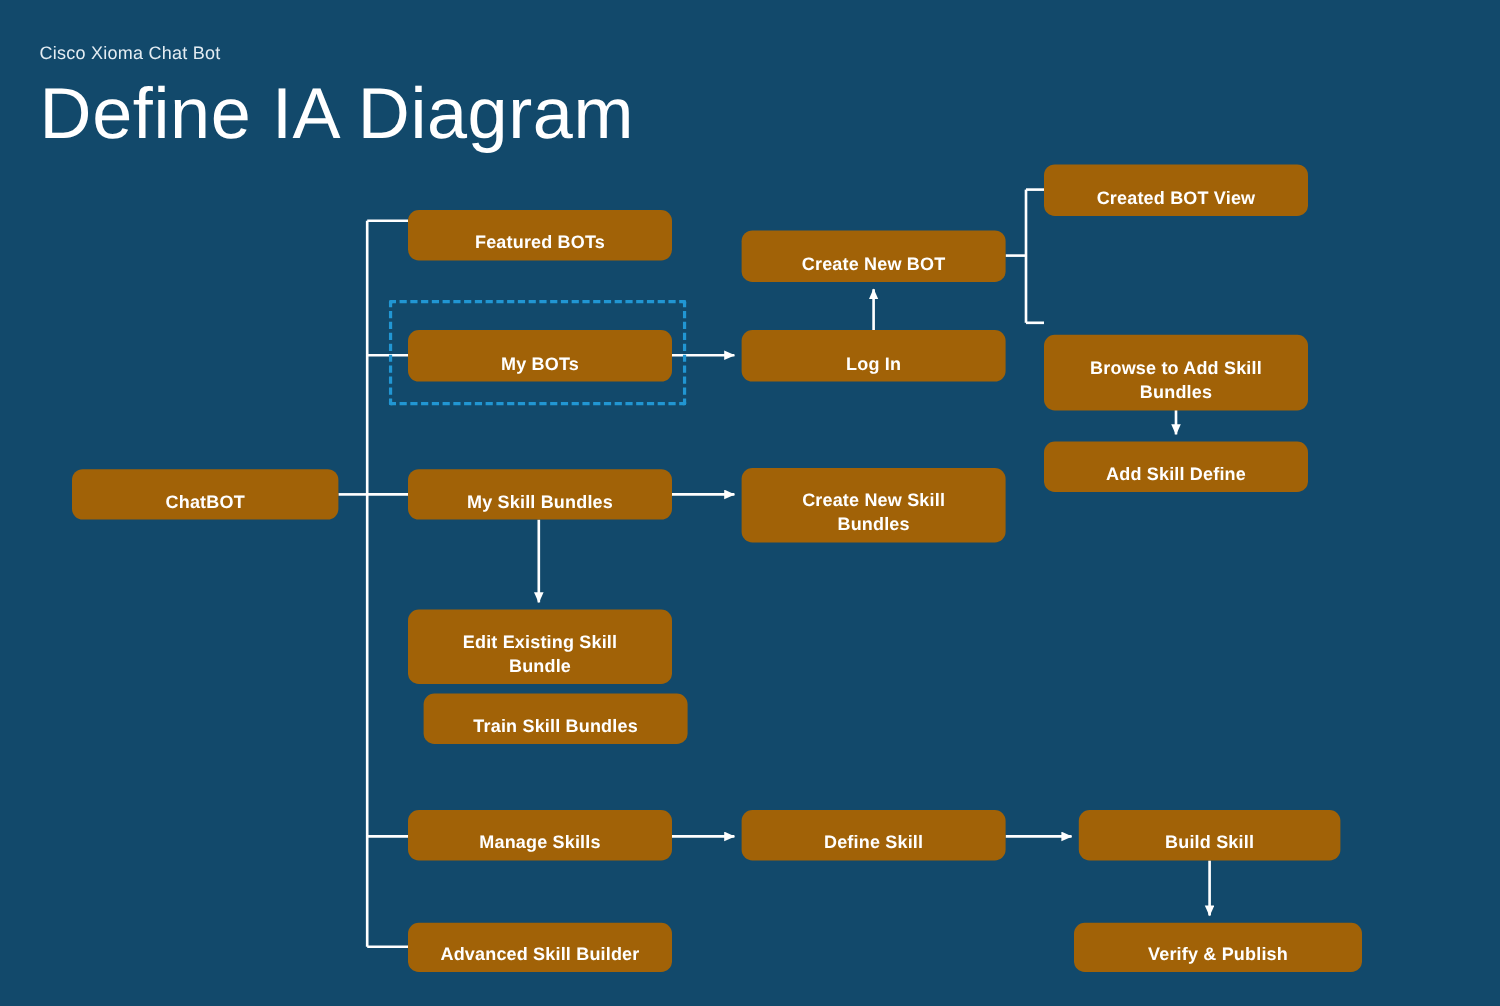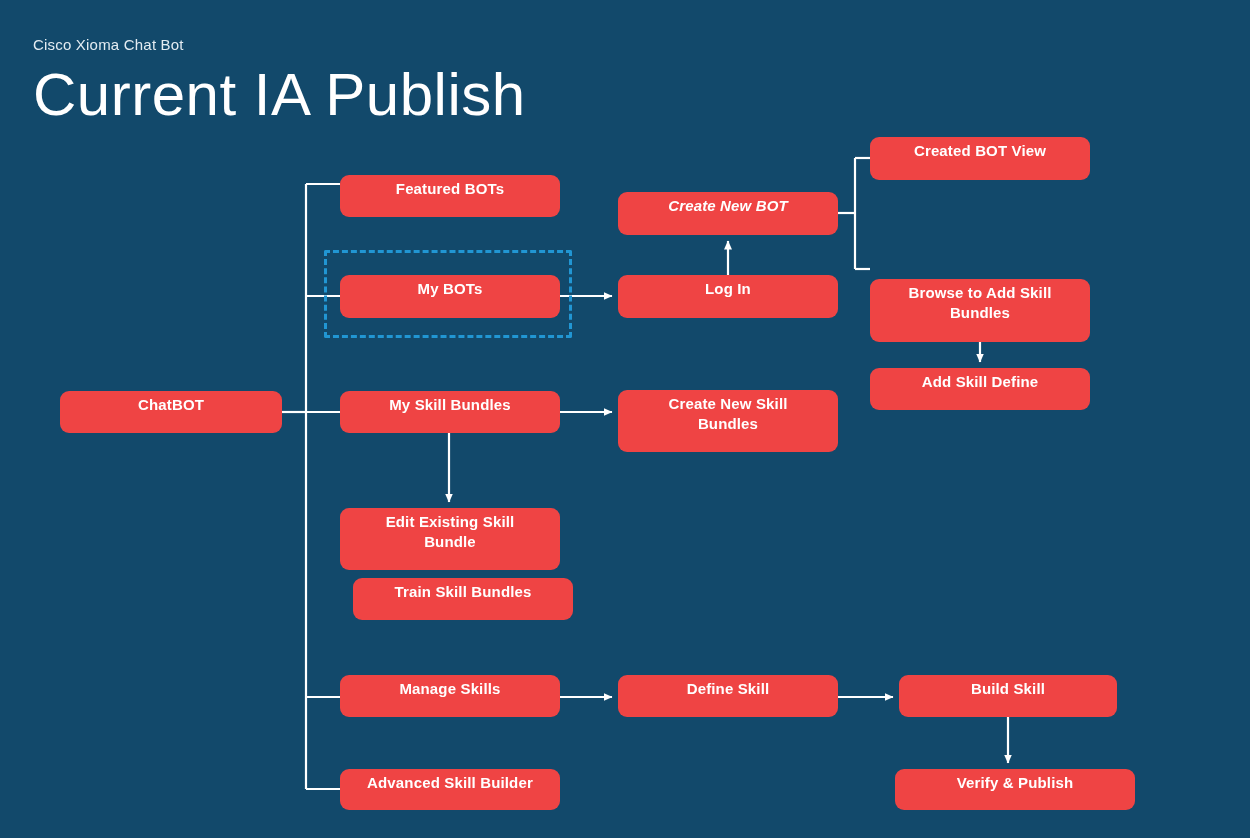--- a/index.html
+++ b/index.html
@@ -49,49 +49,49 @@
     left: 0;
     top: 0;
     width: 1250px;
     height: 838px;
     pointer-events: none;
   }
   
   .node {
     position: absolute;
     box-sizing: border-box;
-    background: #ef4444;
+    background: #a16207;
     border-radius: 9px;
     color: #ffffff;
     font-size: 15px;
     font-weight: 700;
     letter-spacing: 0.15px;
     display: flex;
-    align-items: flex-start;
+    align-items: flex-end;
     justify-content: center;
     text-align: center;
     line-height: 1.35;
     padding: 4px 26px;
   }
   
   .highlight {
     position: absolute;
     box-sizing: border-box;
     border: 3px dashed #2196d3;
     border-radius: 2px;
     background: transparent;
   }
 </style>
 </head>
 <body>
 
 <div id="canvas">
 
   <div class="hdr-sub">Cisco Xioma Chat Bot</div>
-  <div class="hdr-title">Current IA Publish</div>
+  <div class="hdr-title">Define IA Diagram</div>
 
   <svg id="wires" viewBox="0 0 1250 838" xmlns="http://www.w3.org/2000/svg">
     <defs>
       <marker id="ah" markerWidth="10" markerHeight="10" refX="8.5" refY="4" orient="auto" markerUnits="userSpaceOnUse">
         <path d="M0,0 L9,4 L0,8 z" fill="#ffffff"></path>
       </marker>
     </defs>
     <g stroke="#ffffff" stroke-width="2.2" fill="none" stroke-linecap="butt">
 
       <path d="M282,412 L306,412"></path>
@@ -153,21 +153,21 @@
   </div>
 
   <div class="node" style="left:340px; top:675px; width:220px; height:42px;">
     <span>Manage Skills</span>
   </div>
 
   <div class="node" style="left:340px; top:769px; width:220px; height:41px;">
     <span>Advanced Skill Builder</span>
   </div>
 
-  <div class="node" style="left:618px; top:192px; width:220px; height:43px;font-style:italic;">
+  <div class="node" style="left:618px; top:192px; width:220px; height:43px;">
     <span>Create New BOT</span>
   </div>
 
   <div class="node" style="left:618px; top:275px; width:220px; height:43px;">
     <span>Log In</span>
   </div>
 
   <div class="node" style="left:618px; top:390px; width:220px; height:62px;">
     <span>Create New Skill Bundles</span>
   </div>

